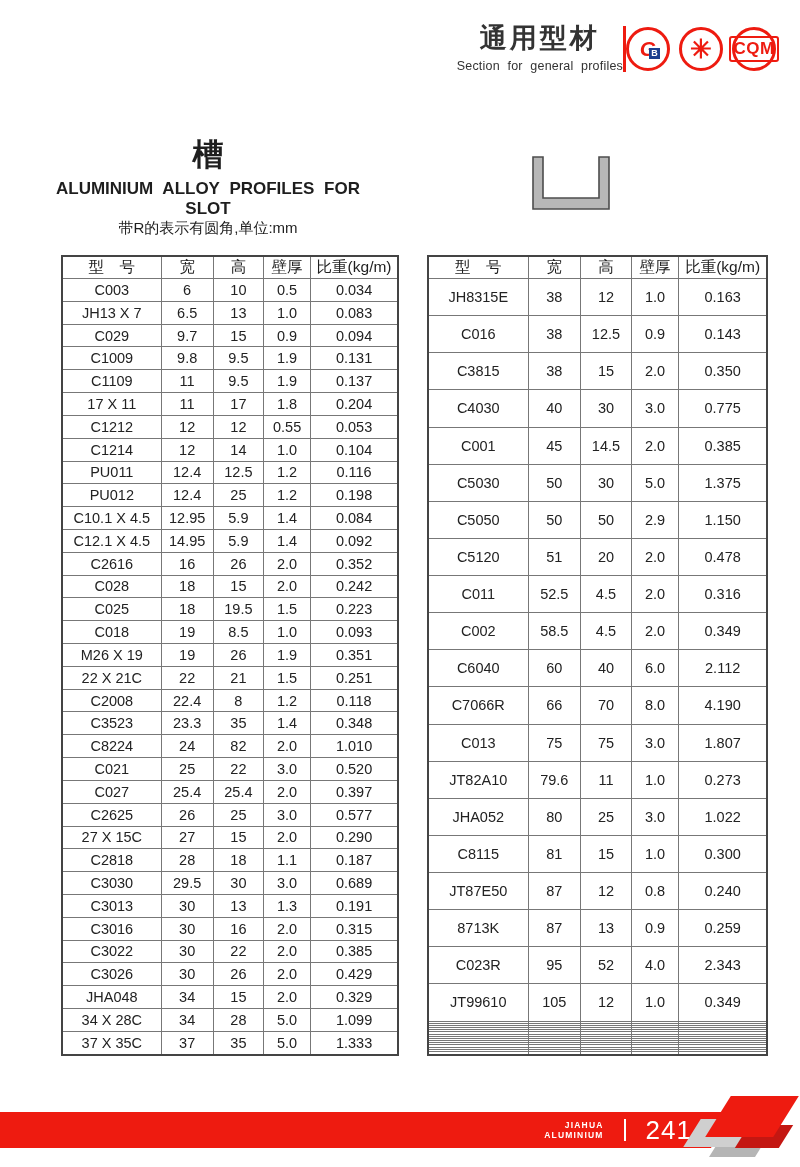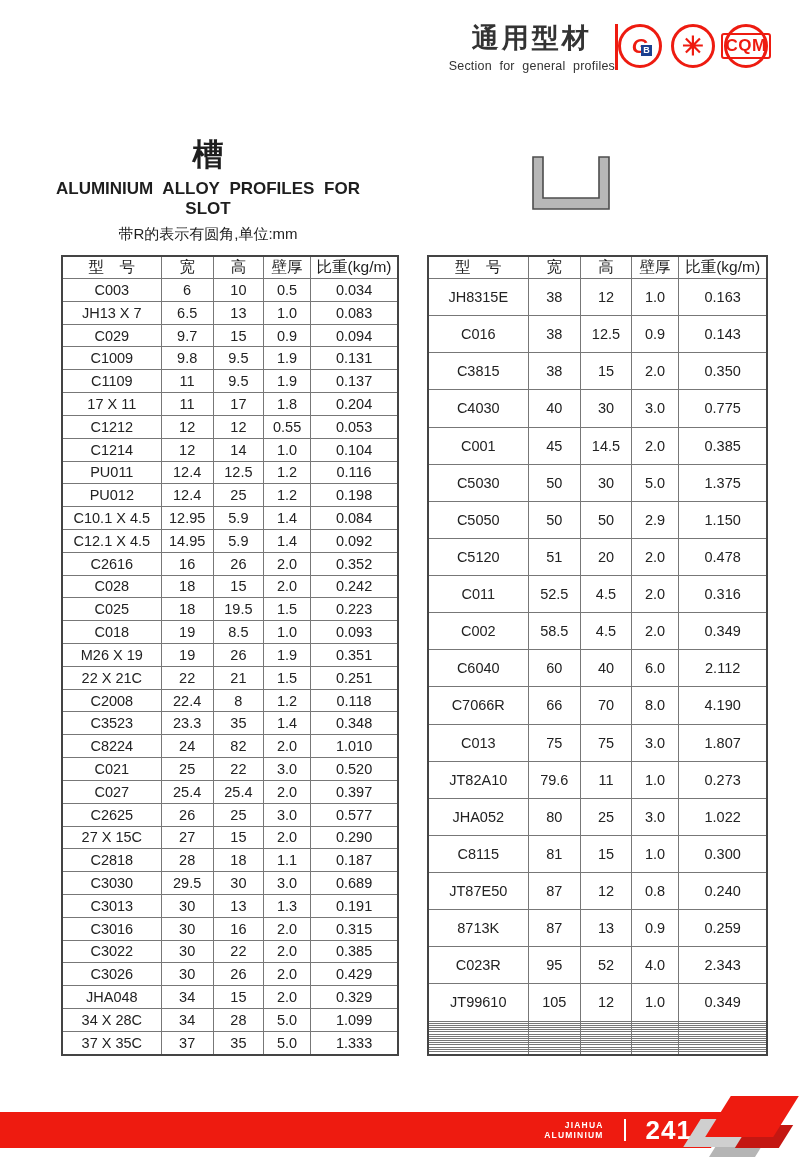--- a/index.html
+++ b/index.html
@@ -4,42 +4,42 @@
 <style>
   :root { --red:#ee1b10; --ink:#1e1e1e; --line:#777; --line-dark:#444; }
   html,body { margin:0; padding:0; }
   body {
     width:800px; height:1167px; position:relative; overflow:hidden;
     background:#ffffff; color:var(--ink);
     font-family:"Liberation Sans", sans-serif;
   }
 
   
-  .header { position:absolute; top:24px; right:32px; display:flex; align-items:flex-start; gap:0; }
+  .header { position:absolute; top:24px; right:24px; display:flex; align-items:center; gap:0; }
   .header-text { text-align:center; }
   .header-title { font-size:27px; font-weight:bold; letter-spacing:3px; line-height:1.05; color:#333; }
   .header-sub { font-size:12.5px; color:#333; margin-top:7px; word-spacing:4px; letter-spacing:0.2px; }
   .header-divider { width:3px; height:46px; background:var(--red); }
   .logos { display:flex; align-items:center; gap:9px; }
   .logo { width:44px; height:44px; border-radius:50%; border:3px solid var(--red);
           background:#fff; box-sizing:border-box; display:flex; align-items:center;
           justify-content:center; color:var(--red); font-weight:bold; }
   .logo-gb { font-style:italic; font-size:21px; position:relative; }
   .logo-gb .b-square { position:absolute; right:7px; bottom:9px; background:#1b3f8f; color:#fff;
           font-style:normal; font-size:9px; width:11px; height:11px; line-height:11px;
           text-align:center; font-weight:bold; }
   .logo-seal { font-size:26px; line-height:1; }
   .logo-cqm span { border:2px solid var(--red); padding:0 2px; font-size:17px; letter-spacing:0.5px;
           border-radius:3px; line-height:1.3; }
 
   
   .intro { position:absolute; left:40px; top:134px; width:336px; text-align:center; }
   .intro-cn { font-size:31px; font-weight:bold; }
   .intro-en { font-size:17px; font-weight:bold; margin-top:3px; word-spacing:5px; }
-  .intro-note { font-size:15px; margin-top:6px; }
+  .intro-note { font-size:15px; }
 
   
   .diagram { position:absolute; left:532px; top:156px; }
 
   
   .table-wrap { position:absolute; top:255px; height:801px;padding-left:24px; }
   .table-left { left:37px; width:338px; }
   .table-right { left:403px; width:341px; }
   table { width:100%; height:100%; border-collapse:collapse; table-layout:fixed;
           border:2px solid var(--line-dark); }
@@ -52,21 +52,21 @@
 
   
   .footer-band { position:absolute; left:0; top:1112px; width:726px; height:36px;
                  background:var(--red);
                  clip-path:polygon(0 0, 100% 0, calc(100% - 15px) 100%, 0 100%); }
   .footer-content { position:absolute; left:0; top:1112px; width:700px; height:36px;
                     display:flex; justify-content:flex-end; align-items:center; gap:20px;
                     color:#fff; box-sizing:border-box; padding-right:8px; }
   .brand { text-align:right; font-size:8.5px; font-weight:bold; letter-spacing:1.2px; line-height:1.2; }
   .footer-divider { width:2px; height:22px; background:#fff; }
-  .page-num { font-size:26px; font-weight:bold; letter-spacing:1px; }
+  .page-num { font-size:26px; font-weight:normal; letter-spacing:1px; }
   .shape { position:absolute; transform:skewX(-32deg); }
   .shape-gray-small { left:714px; top:1141px; width:46px; height:16px; background:#b5b5b5; z-index:1; }
   .shape-gray { left:692px; top:1119px; width:60px; height:28px; background:#cfcfcf; z-index:2; }
   .shape-red-dark { left:742px; top:1125px; width:44px; height:23px; background:#c41712; z-index:3; }
   .shape-red-big { left:718px; top:1096px; width:68px; height:41px; background:var(--red); z-index:4; }
 </style>
 </head>
 <body>
 
 <div class="header">

